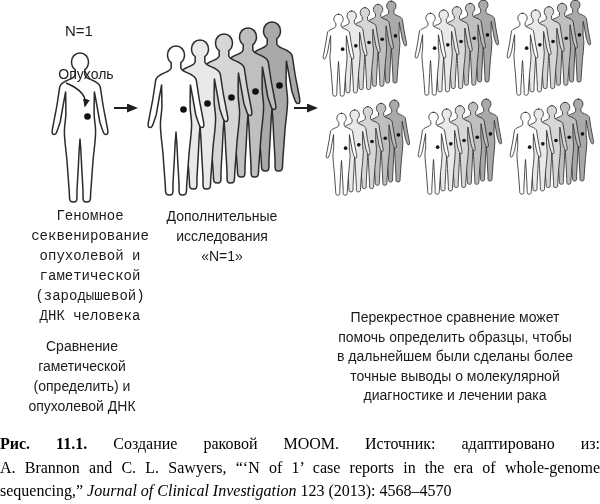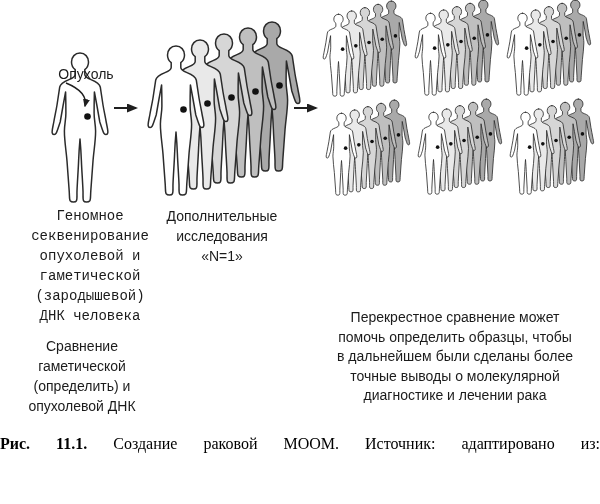--- a/index.html
+++ b/index.html
@@ -115,20 +115,21 @@
     <g>
       <use href="#cohort" transform="translate(322,1) scale(0.55)"></use>
       <use href="#cohort" transform="translate(414,0) scale(0.55)"></use>
       <use href="#cohort" transform="translate(506,0) scale(0.55)"></use>
       <use href="#cohort" transform="translate(325,100) scale(0.55)"></use>
       <use href="#cohort" transform="translate(417,99) scale(0.55)"></use>
       <use href="#cohort" transform="translate(509,99) scale(0.55)"></use>
     </g>
   </svg>
 
+  <div class="lbl n1-lbl">N=1</div>
   <div class="lbl tumor-lbl">Опухоль</div>
   <div class="lbl c1a-lbl">Геномное
 секвенирование
 опухолевой и
 гаметической
 (зародышевой)
 ДНК человека</div>
   <div class="lbl c1b-lbl">Сравнение
 гаметической
 (определить) и
@@ -139,15 +140,21 @@
   <div class="lbl note-lbl">Перекрестное сравнение может
 помочь определить образцы, чтобы
 в дальнейшем были сделаны более
 точные выводы о молекулярной
 диагностике и лечении рака</div>
 
   <div class="caption">
     <div class="cap-line just">
       <span class="cap-fig">Рис. 11.1.</span><span> Создание раковой МООМ. Источник: адаптировано из:</span>
     </div>
+    <div class="cap-line just">
+      <span>A. Brannon and C. L. Sawyers, “‘N of 1’ case reports in the era of whole-genome</span>
+    </div>
+    <div class="cap-line">
+      <span>sequencing,” </span><span class="cap-journal">Journal of Clinical Investigation</span><span> 123 (2013): 4568–4570</span>
+    </div>
   </div>
 
 </div>
 
 </body></html>

